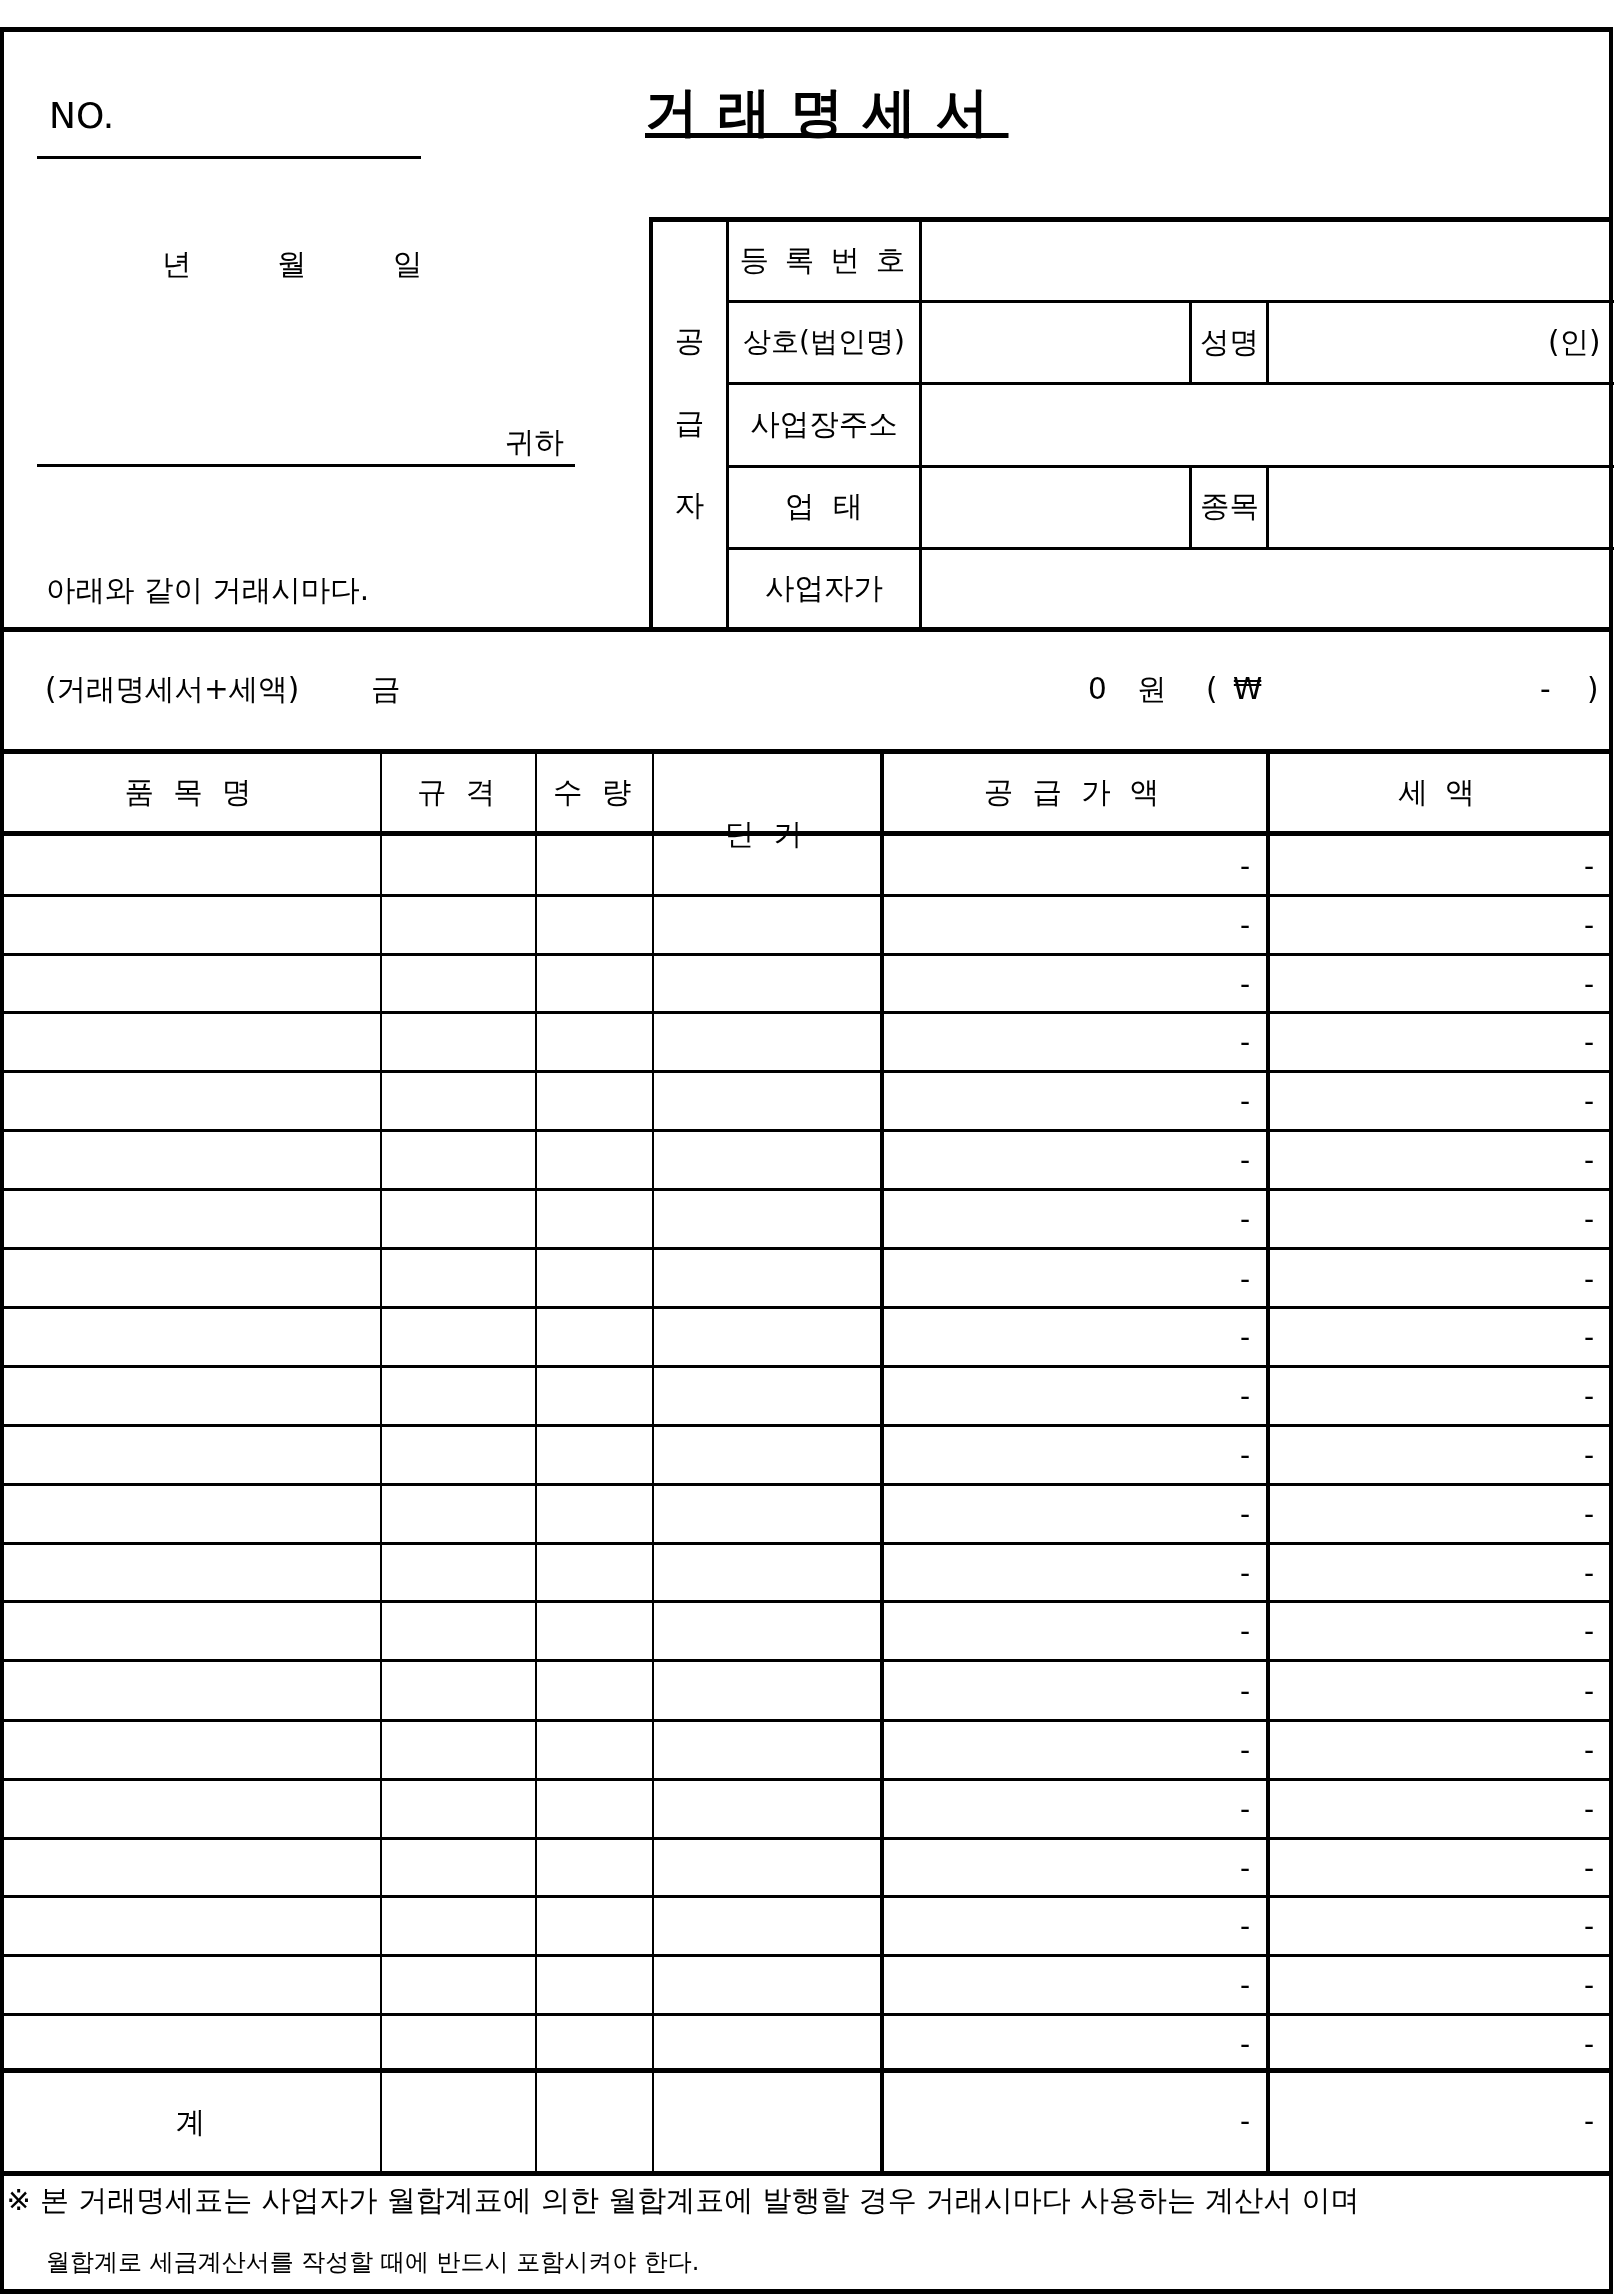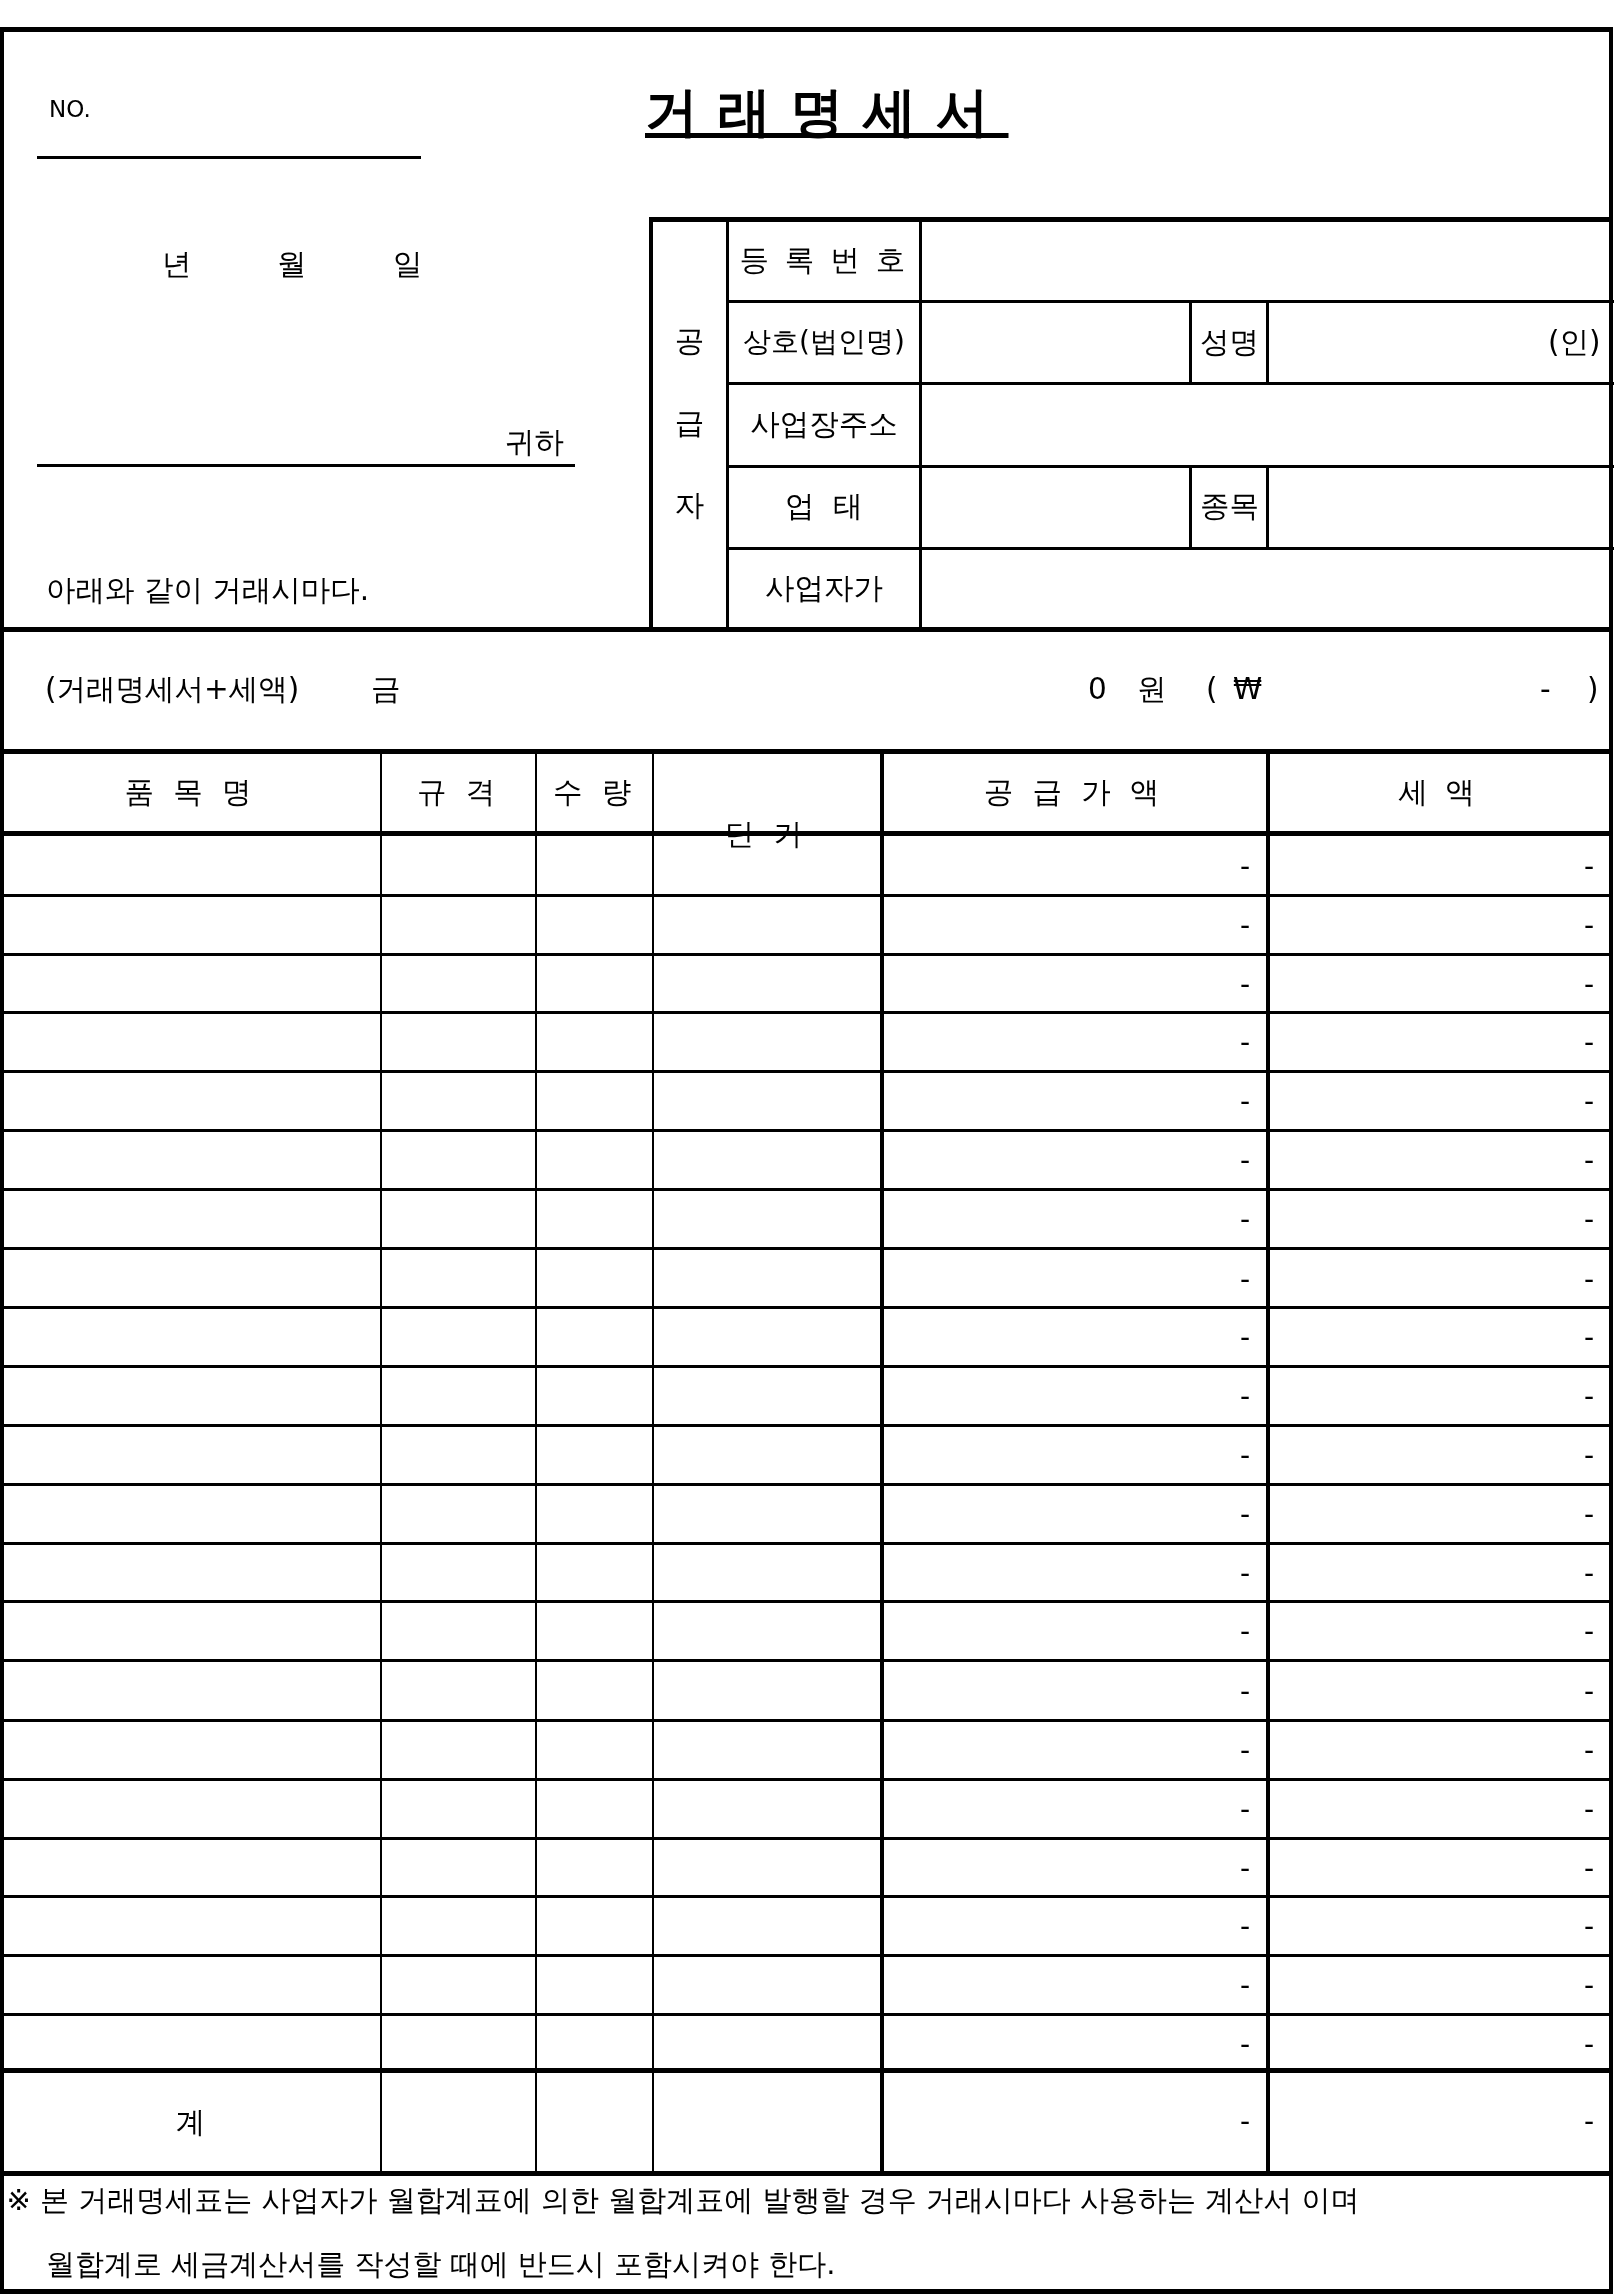--- a/index.html
+++ b/index.html
@@ -14,21 +14,21 @@
   .title { font-size:53px; font-weight:bold; letter-spacing:19.7px; }
 </style>
 </head>
 <body>
 
 <div class="hl" style="left:0;top:27px;width:1613px;height:4.9px;"></div>
 <div class="vl" style="left:0;top:27px;width:4.1px;height:2267px;"></div>
 <div class="vl" style="left:1609px;top:27px;width:4.1px;height:2267px;"></div>
 <div class="hl" style="left:0;top:2289px;width:1613px;height:4.9px;"></div>
 
-<div class="txt" style="left:49px;top:98px;font-size:23px;text-align:center;">NO.</div>
+<div class="txt" style="left:49px;top:98px;font-size:36px;text-align:center;">NO.</div>
 <div class="cell-input" style="left:107px;top:90px;width:312px;height:62px;"></div>
 <div class="hl" style="left:37px;top:156px;width:384px;height:2.5px;"></div>
 
 <div class="txt title" style="left:645px;top:85px;text-decoration:underline;">거래명세서</div>
 
 <div class="cell-input" style="left:49px;top:246px;width:111px;height:41px;"></div>
 <div class="txt" style="left:162px;top:250px;">년</div>
 <div class="cell-input" style="left:197px;top:246px;width:80px;height:41px;"></div>
 <div class="txt" style="left:277px;top:250px;">월</div>
 <div class="cell-input" style="left:314px;top:246px;width:80px;height:41px;"></div>
@@ -88,21 +88,21 @@
 <div class="txt" style="left:1587px;top:675px;">)</div>
 
 <div class="hl" style="left:0;top:749px;width:1613px;height:4.9px;"></div>
 <div id="table-header"></div>
 <div class="hl" style="left:0;top:831px;width:1613px;height:4.9px;"></div>
 <div id="table-body"></div>
 <div id="table-total"></div>
 
 <div class="hl" style="left:0;top:2171px;width:1613px;height:4.9px;"></div>
 <div class="txt" style="left:6.6px;top:2186px;font-size:29px;">※ 본 거래명세표는 사업자가 월합계표에 의한 월합계표에 발행할 경우 거래시마다 사용하는 계산서 이며</div>
-<div class="txt" style="left:46px;top:2250px;font-size:29px;">월합계로 세금계산서를 작성할 때에 반드시 포함시켜야 한다.</div>
+<div class="txt" style="left:46px;top:2250px;font-size:24px;">월합계로 세금계산서를 작성할 때에 반드시 포함시켜야 한다.</div>
 
 <div class="txt center" style="left:0px;top:778px;width:381px;letter-spacing:4.9px;">품 목 명</div>
 <div class="txt center" style="left:381px;top:778px;width:155px;letter-spacing:4.9px;">규 격</div>
 <div class="txt center" style="left:536px;top:778px;width:117px;letter-spacing:4.9px;">수 량</div>
 <div class="txt center" style="left:652px;top:820px;width:229px;letter-spacing:4.9px;">단 가</div>
 <div class="txt center" style="left:881px;top:778px;width:386px;letter-spacing:4.9px;">공 급 가 액</div>
 <div class="txt center" style="left:1267px;top:778px;width:344px;letter-spacing:4.9px;font-family:Liberation Serif, serif;">세 액</div>
 <div class="vl" style="left:380px;top:752px;width:1.6px;height:1419px;"></div>
 <div class="vl" style="left:535px;top:752px;width:1.6px;height:1419px;"></div>
 <div class="vl" style="left:652px;top:752px;width:1.6px;height:1419px;"></div>

